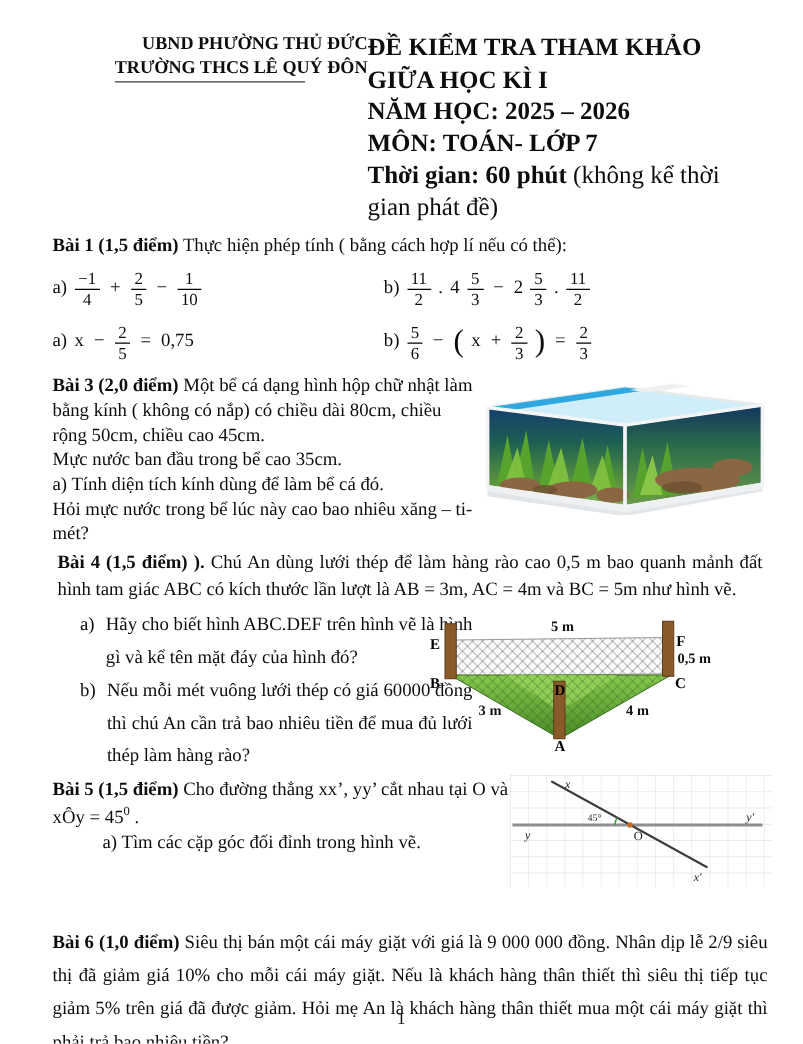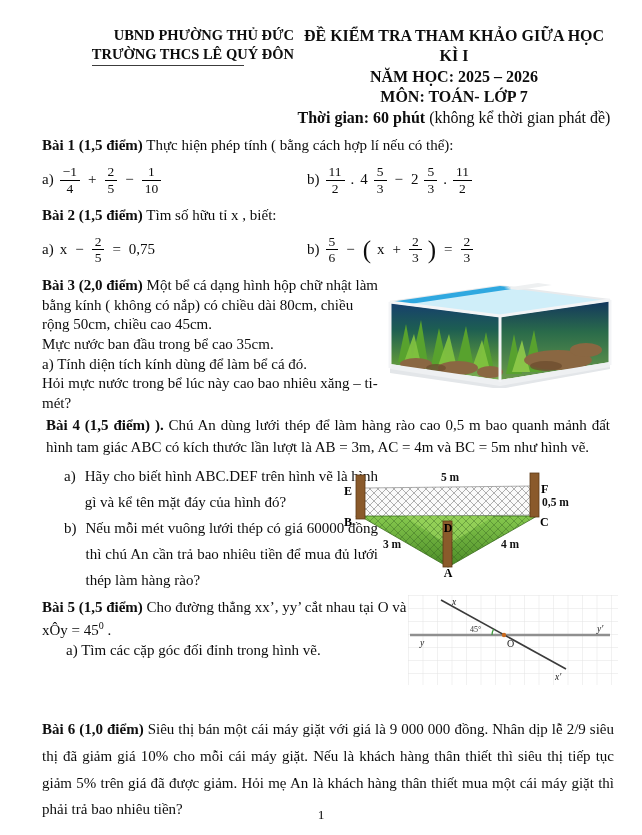--- a/index.html
+++ b/index.html
@@ -7,21 +7,21 @@
   .page{position:relative;width:642px;height:835px;padding:26px 28px 0 42px;
         font-family:"Liberation Serif","DejaVu Serif",serif;font-size:15px;
         line-height:1.32;color:#0d0d0d;background:#fff;overflow:hidden}
   .b{font-weight:bold}
   .i{}
   sup{font-size:10px}
 
   
   .hdr{display:flex;margin-bottom:8px}
   .hdr-left{width:252px;text-align:right;font-weight:bold;font-size:14.5px;line-height:1.28}
-  .hdr-right{flex:1;text-align:center;font-weight:bold;font-size:16px;line-height:1.28}
+  .hdr-right{flex:1;text-align:left;font-weight:bold;font-size:20px;line-height:1.28}
   .hdr-right .i{font-weight:normal}
   .school-rule{width:152px;border-top:1.6px solid #3c3c3c;margin:2px auto 0}
 
   .para{margin:0 0 2px}
 
   
   .eq-row{display:flex;align-items:center;margin:7px 0 9px;min-height:34px}
   .eq-col-a{width:265px;display:flex;align-items:center;gap:6px}
   .eq-col-b{display:flex;align-items:center;gap:6px}
   .frac{display:inline-block;vertical-align:middle;text-align:center;line-height:1.15;font-size:13.5px}
@@ -38,21 +38,21 @@
   .sec4 .intro4{text-align:justify;line-height:1.45;margin:2px 4px 4px}
   .b4row{position:relative;min-height:124px}
   .b4items{margin-left:22px;width:314px}
   .b4item{display:flex;gap:9px;line-height:1.74}
   .b4item .b4txt{text-align:justify;flex:1}
   .fence{position:absolute;left:300px;top:2px;width:235px;height:115px}
 
   
   .sec5{position:relative;margin-top:4px;min-height:96px}
   .sec5 .para{margin:0;line-height:1.42;padding-right:204px}
-  .sec5 .ind{margin-left:24px;line-height:1.3;padding-right:204px}
+  .sec5 .ind{margin-left:40px;line-height:1.3;padding-right:204px}
   .anglefig{position:absolute;right:-4px;top:-2px;width:210px;height:90px}
 
   
   .lh6{line-height:1.78;text-align:justify;margin-top:23px}
   .b7{margin-top:12px}
   .pageno{position:absolute;left:0;right:0;top:806px;text-align:center;font-size:13.5px}
 
   
   .figlab{font-family:"Liberation Serif",serif;font-weight:bold;font-size:12px;fill:#000}
   .figm{font-family:"Liberation Serif",serif;font-weight:bold;font-size:11.5px;fill:#111}
@@ -120,21 +120,20 @@
         <span>.</span>
         <span class="frac">
             <span class="fn">11</span>
             <span class="fd">2</span>
           </span>
       </div>
     </div>
   </section>
 
   <section>
-    <p class="para"><span class="b">Bài 2 (1,5 điểm)</span><span> Tìm số hữu tỉ </span><span class="i">x</span><span> , biết:</span></p>
     <div class="eq-row">
       <div class="eq-col-a">
         <span>a)</span>
         <span class="i">x</span>
         <span class="op">−</span>
         <span class="frac">
             <span class="fn">2</span>
             <span class="fd">5</span>
           </span>
         <span class="op">=</span>

